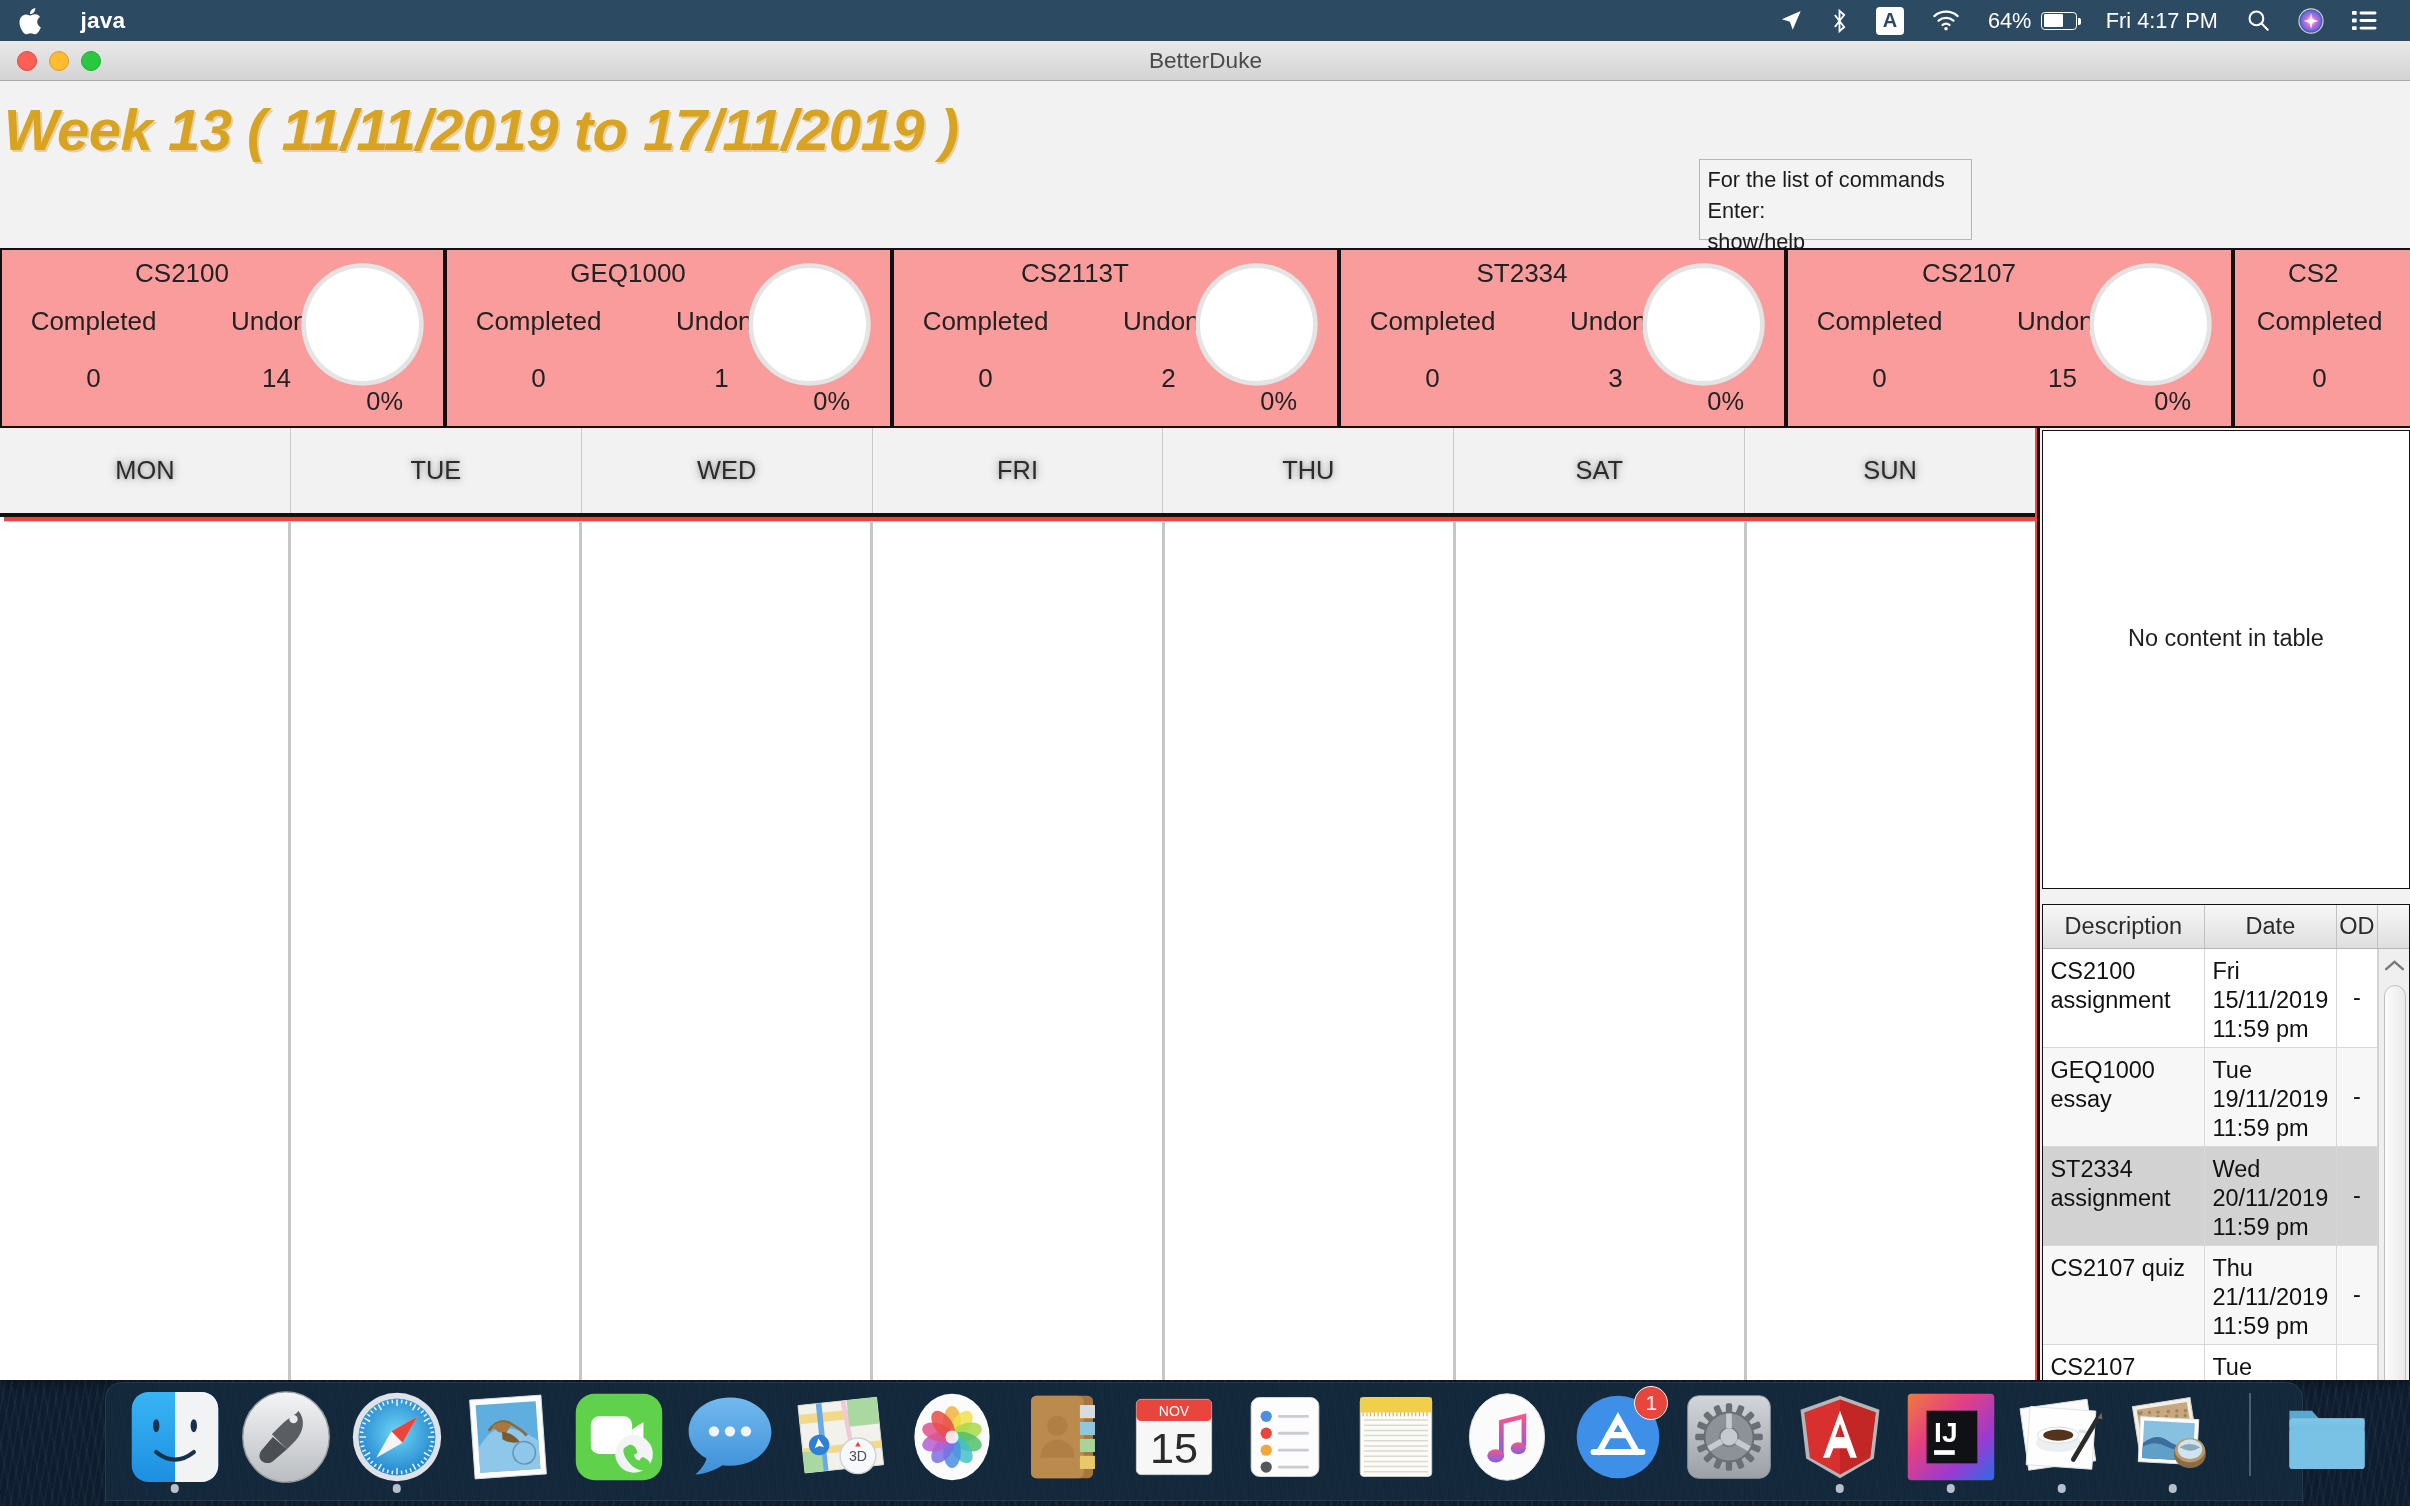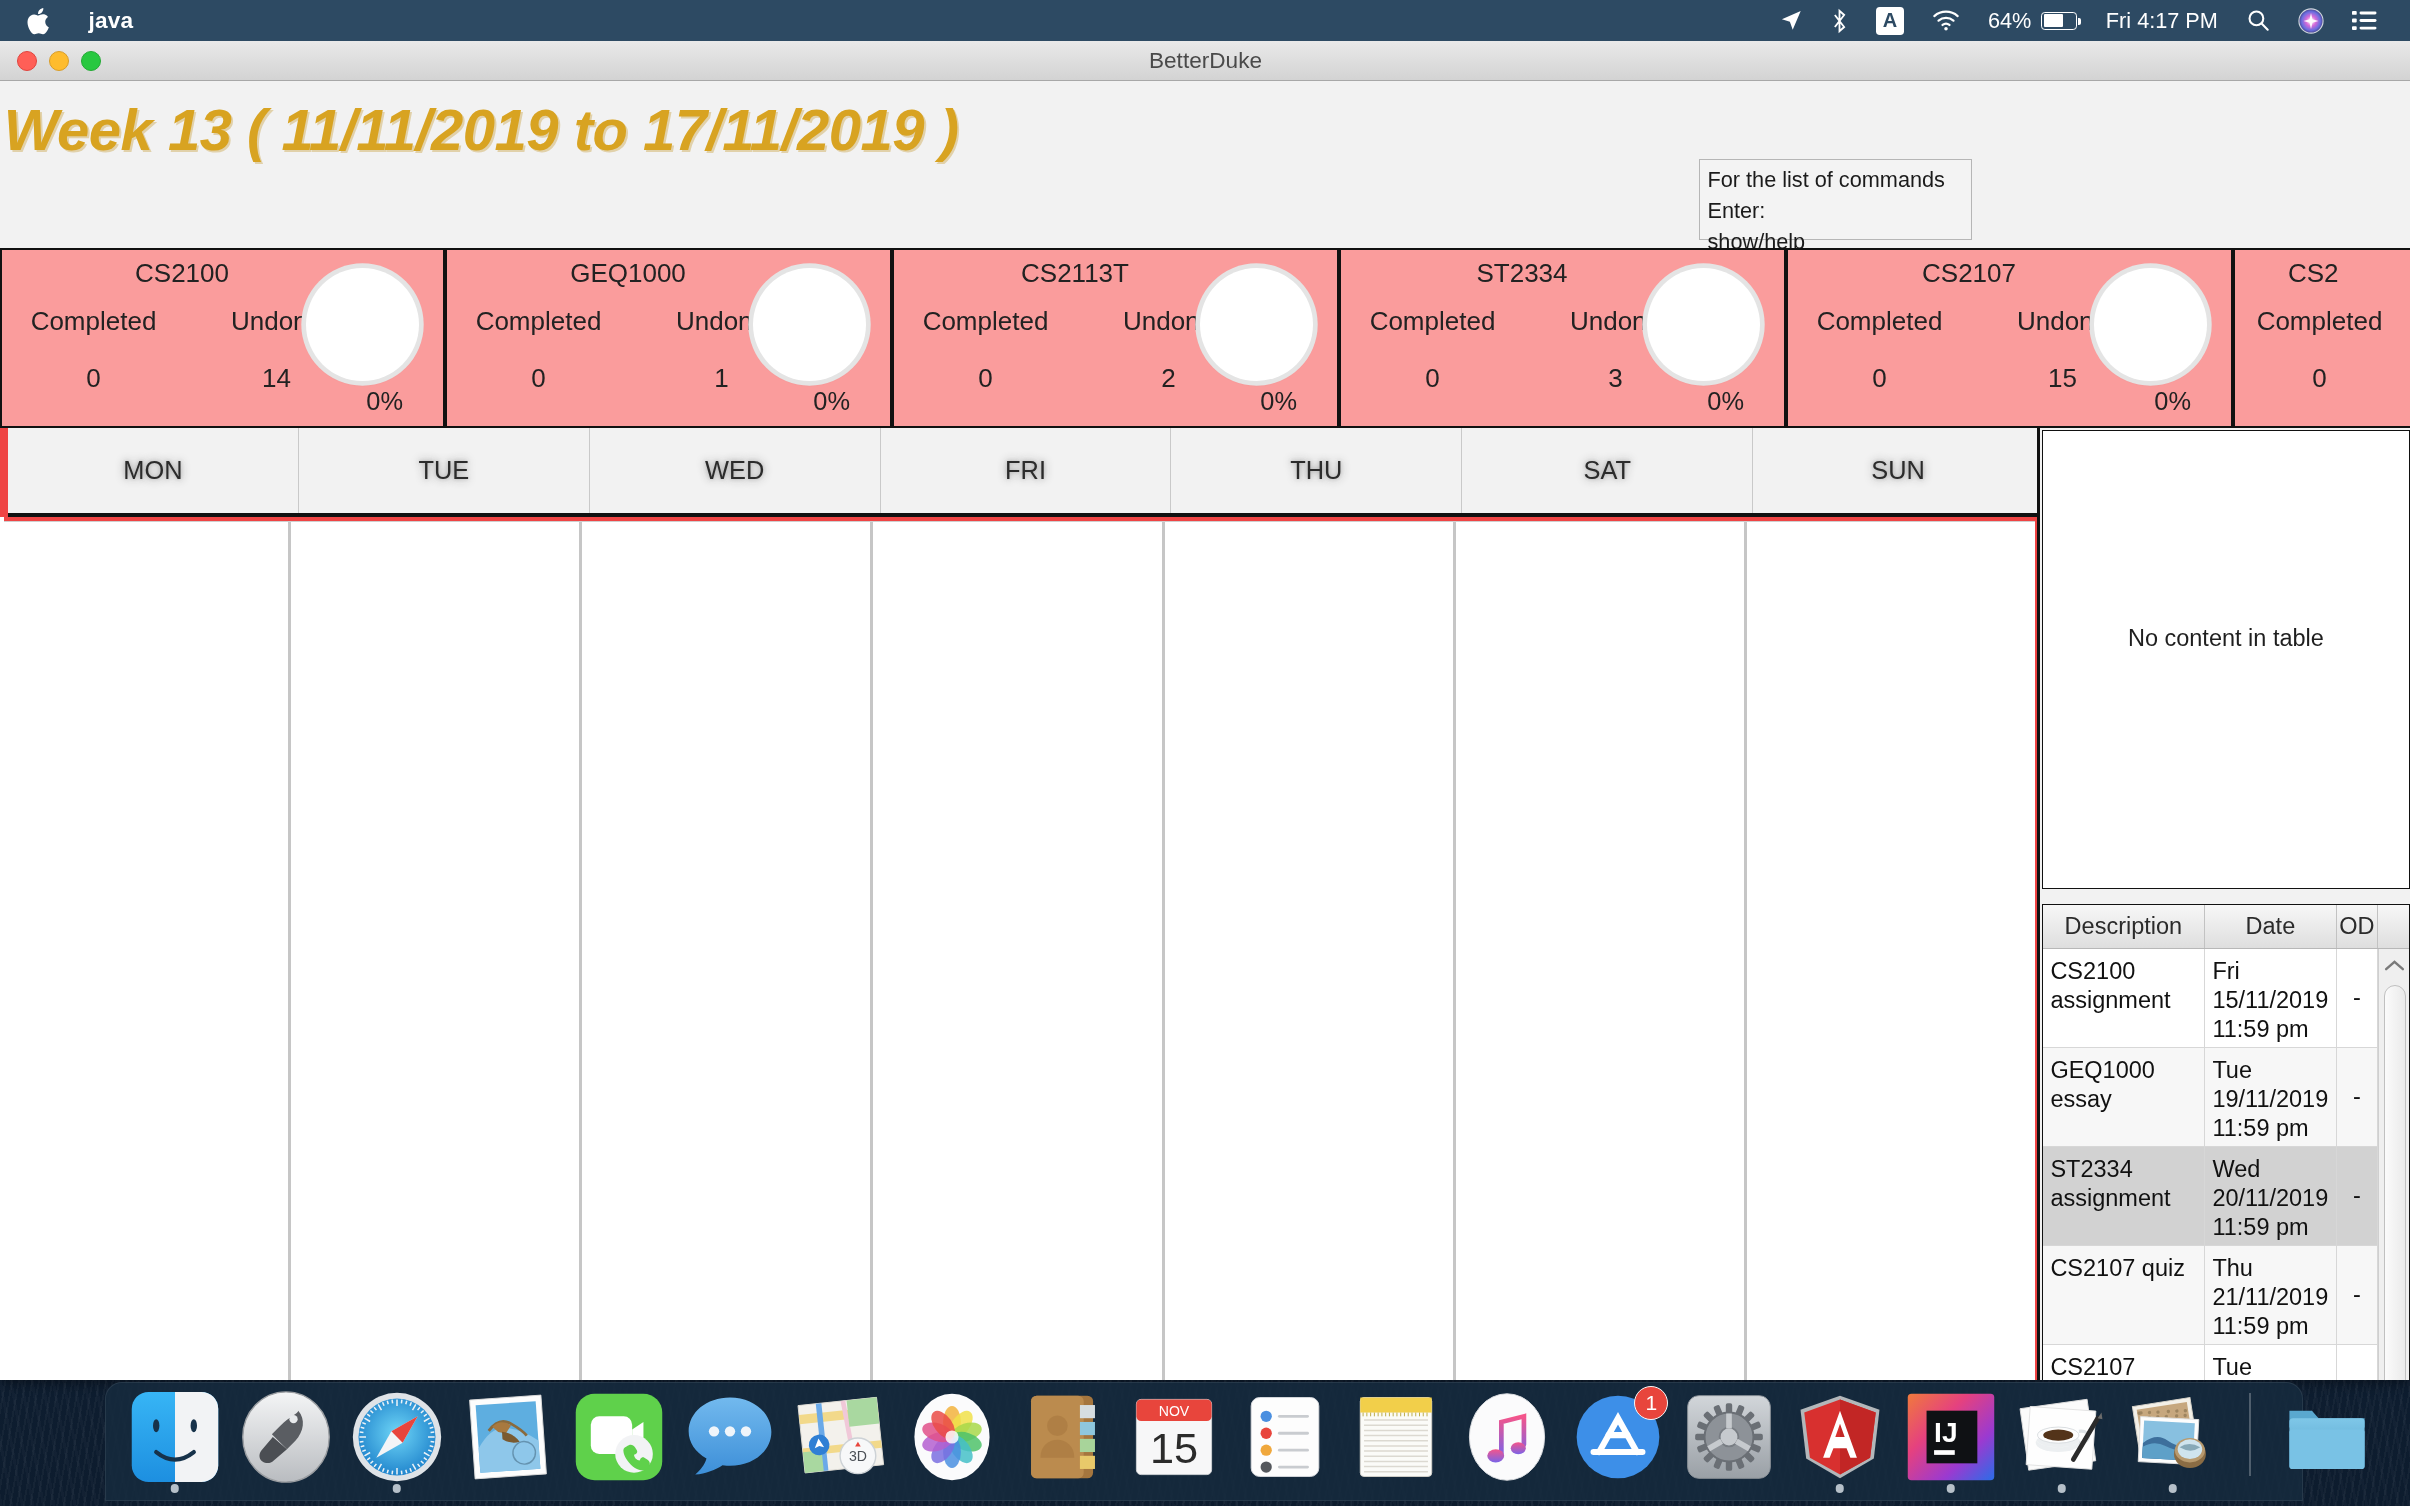--- a/index.html
+++ b/index.html
@@ -20,21 +20,21 @@
   }
 
   
   #menubar{
     position:absolute; top:0; left:0; width:2411px; height:41px;
     background:#2d4a63;
     display:flex; align-items:center;
     color:#fff; font-size:21.7px;
     z-index:50;
   }
-  .mb-left{ display:flex; align-items:center; gap:0; padding-left:26px; }
+  .mb-left{ display:flex; align-items:center; gap:0; padding-left:18px; }
   .apple-logo{ width:24.5px; height:28px; position:relative; margin-right:38px; }
   .apple-logo svg{ display:block; }
   .mb-app{ font-weight:bold; font-size:22.6px; letter-spacing:0.2px;}
   .mb-right{ margin-left:auto; display:flex; align-items:center; gap:0; padding-right:21px; }
   .mb-item{ display:flex; align-items:center; justify-content:center; height:41px; padding:0 14px; }
   .mb-item svg{ display:block; }
   .mb-abc{
     width:28px;height:28px;background:#fff;color:#2d4a63;border-radius:3.8px;
     display:flex;align-items:center;justify-content:center;font-size:20px;font-weight:bold;
   }
@@ -133,21 +133,21 @@
   .pct{
     position:absolute; right:40px; top:137px;
     font-size:25.4px; color:#222;
   }
   .card.partial{ width:169px; border-right:none; }
   .card.partial .card-name{ padding-right:0; left:53px; top:7.5px; text-align:left; }
   .card.partial .card-lbls,.card.partial .card-vals{ width:169px; }
 
   
   #daybar{
-    position:absolute; left:8px; top:387px; width:2035px; height:89px;
+    position:absolute; left:0; top:387px; width:2035px; height:89px;
     background:#f2f2f2;
     border-bottom:4.7px solid #111;
     display:flex;
   }
   .daycell{
     flex:1; display:flex; align-items:center; justify-content:center;
     border-right:0.9px solid #c9c9c9;
     font-size:25.4px; color:#2b2b2b;
     text-shadow:0 0 9.4px rgba(150,150,150,.95), 0 0 3.8px rgba(180,180,180,.9);
   }

